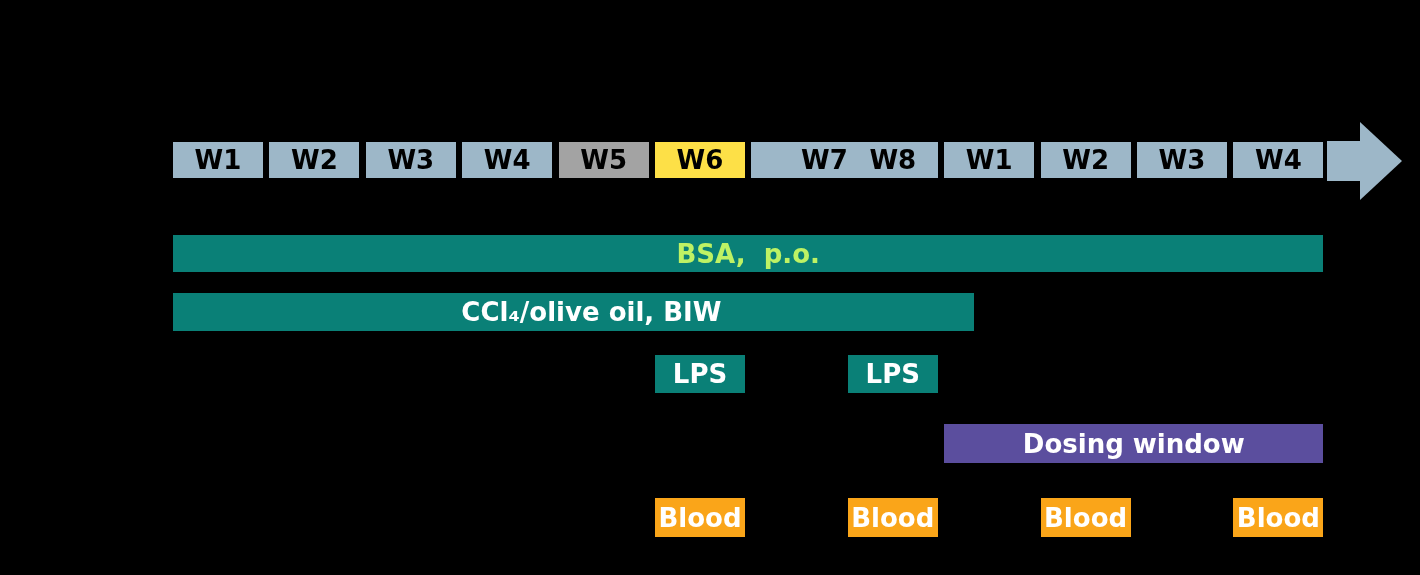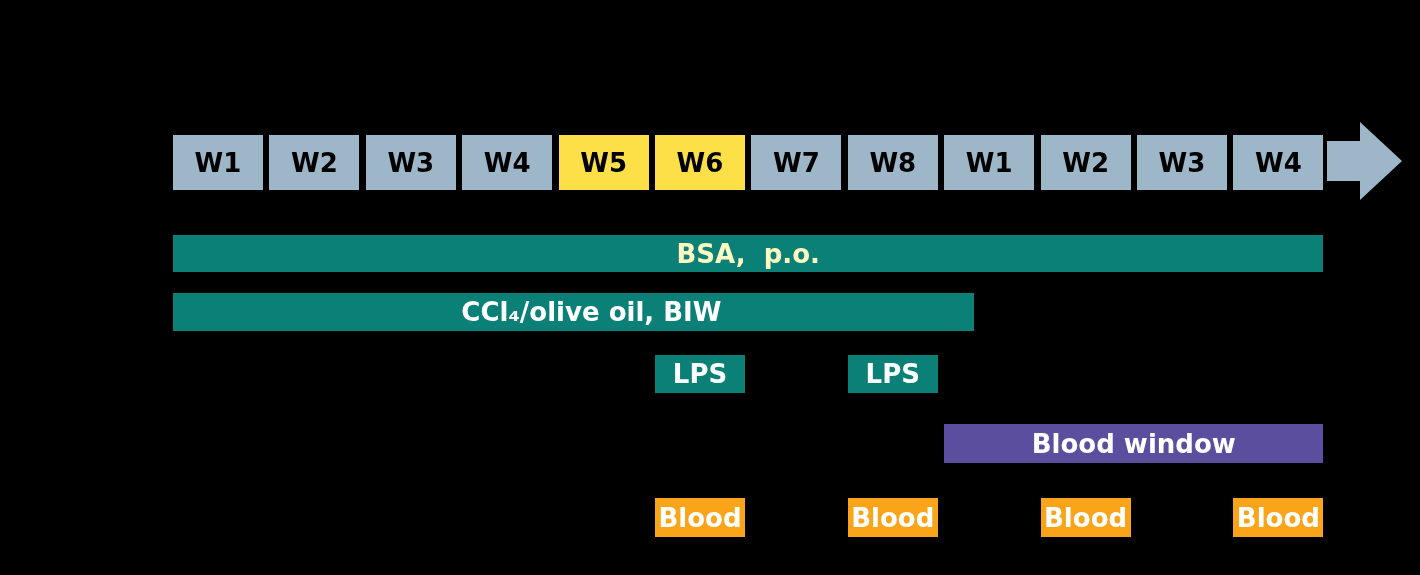--- a/index.html
+++ b/index.html
@@ -11,22 +11,22 @@
     position: relative;
     width: 1420px;
     height: 575px;
     background: #000000;
     overflow: hidden;
     font-family: "DejaVu Sans", "Liberation Sans", sans-serif;
     font-weight: bold;
   }
   .week-box {
     position: absolute;
-    top: 135px;
-    height: 55px;
+    top: 142px;
+    height: 36px;
     display: flex;
     align-items: center;
     justify-content: center;
     font-size: 26px;
     color: #000000;
   }
   .bar {
     position: absolute;
     display: flex;
     align-items: center;
@@ -56,44 +56,44 @@
 </style>
 </head>
 <body>
 
 <div id="canvas">
   <div id="week-axis">
       <div class="week-box" style="left: 173px; width: 90px; background: rgb(157, 183, 200); color: rgb(0, 0, 0);">W1</div>
       <div class="week-box" style="left: 269.4px; width: 90px; background: rgb(157, 183, 200); color: rgb(0, 0, 0);">W2</div>
       <div class="week-box" style="left: 365.8px; width: 90px; background: rgb(157, 183, 200); color: rgb(0, 0, 0);">W3</div>
       <div class="week-box" style="left: 462.2px; width: 90px; background: rgb(157, 183, 200); color: rgb(0, 0, 0);">W4</div>
-      <div class="week-box" style="left: 558.6px; width: 90px; background: #fde047; color: rgb(0, 0, 0);">W5</div>
+      <div class="week-box" style="left: 558.6px; width: 90px; background: #a3a3a3; color: rgb(0, 0, 0);">W5</div>
       <div class="week-box" style="left: 655px; width: 90px; background: #fde047; color: rgb(0, 0, 0);">W6</div>
-      <div class="week-box" style="left: 751.4px; width: 90px; background: rgb(157, 183, 200); color: rgb(0, 0, 0);">W7</div>
+      <div class="week-box" style="left: 751.4px; width: 90px; background: rgb(157, 183, 200); color: rgb(0, 0, 0); padding-left: 28px;">W7</div>
       <div class="week-box" style="left: 847.8px; width: 90px; background: rgb(157, 183, 200); color: rgb(0, 0, 0); text-align: center;">W8</div>
       <div class="week-box" style="left: 944.2px; width: 90px; background: rgb(157, 183, 200); color: rgb(0, 0, 0);">W1</div>
       <div class="week-box" style="left: 1040.6px; width: 90px; background: rgb(157, 183, 200); color: rgb(0, 0, 0);">W2</div>
       <div class="week-box" style="left: 1137px; width: 90px; background: rgb(157, 183, 200); color: rgb(0, 0, 0);">W3</div>
       <div class="week-box" style="left: 1233.4px; width: 90px; background: rgb(157, 183, 200); color: rgb(0, 0, 0);">W4</div>
     </div>
   <div id="bars-layer">
-      <div class="bar" style="left: 173px; top: 235px; width: 1150.4px; height: 37px; background: rgb(10, 128, 119); color: #fef9c3;">
+      <div class="bar" style="left: 173px; top: 235px; width: 1150.4px; height: 37px; background: rgb(10, 128, 119); color: #bef264;">
         <span class="bar-label">BSA,  p.o.</span>
       </div>
       <div class="bar" style="left: 173px; top: 293px; width: 764.8px; height: 38px; background: rgb(10, 128, 119); color: rgb(255, 255, 255); padding-left: 36px;">
         <span class="bar-label">CCl₄/olive oil, BIW</span>
       </div>
       <div class="bar" style="left: 655px; top: 355px; width: 90px; height: 38px; background: rgb(10, 128, 119); color: rgb(255, 255, 255);">
         <span class="bar-label">LPS</span>
       </div>
       <div class="bar" style="left: 847.8px; top: 355px; width: 90px; height: 38px; background: rgb(10, 128, 119); color: rgb(255, 255, 255);">
         <span class="bar-label">LPS</span>
       </div>
       <div class="bar" style="left: 944.2px; top: 424px; width: 379.2px; height: 39px; background: rgb(91, 78, 158); color: rgb(255, 255, 255);">
-        <span class="bar-label">Blood window</span>
+        <span class="bar-label">Dosing window</span>
       </div>
       <div class="bar" style="left: 655px; top: 498px; width: 90px; height: 39px; background: rgb(250, 165, 25); color: rgb(255, 255, 255);">
         <span class="bar-label">Blood</span>
       </div>
       <div class="bar" style="left: 847.8px; top: 498px; width: 90px; height: 39px; background: rgb(250, 165, 25); color: rgb(255, 255, 255);">
         <span class="bar-label">Blood</span>
       </div>
       <div class="bar" style="left: 1040.6px; top: 498px; width: 90px; height: 39px; background: rgb(250, 165, 25); color: rgb(255, 255, 255);">
         <span class="bar-label">Blood</span>
       </div>

